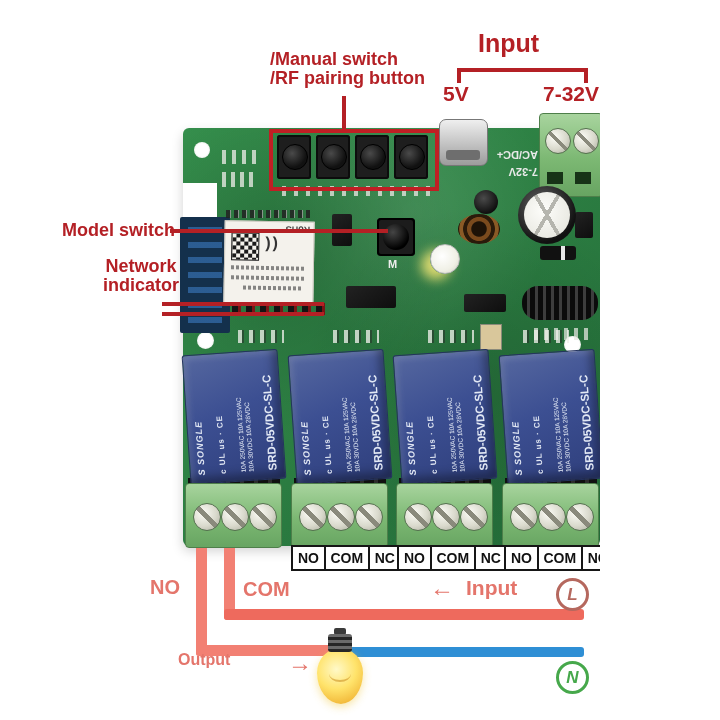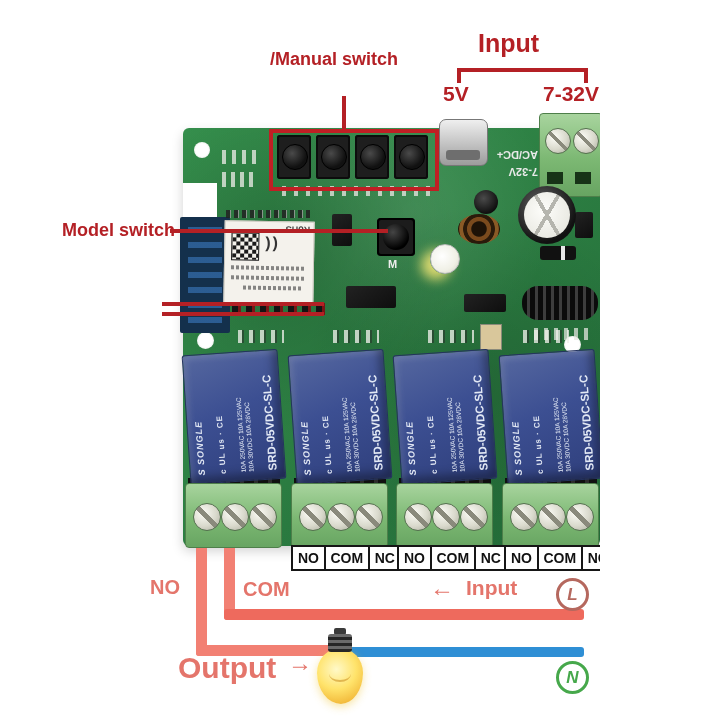--- a/index.html
+++ b/index.html
@@ -58,34 +58,36 @@
   .fil{position:absolute;left:12px;top:18px;width:22px;height:14px;border-bottom:2px solid rgba(200,140,30,.55);
     border-radius:50%;}
 </style>
 </head>
 <body>
 
 <div id="canvas">
 
   <div class="abs ann" style="left:270px;top:50px;font-size:18px;">
     <div>/Manual switch</div>
+    <div>/RF pairing button</div>
   </div>
   <div class="abs redline" style="left:342px;top:96px;width:4px;height:36px;z-index:5;"></div>
   <div class="abs" style="left:269px;top:129px;width:162px;height:54px;border:4px solid #c01f24;z-index:5;"></div>
 
   <div class="abs ann" style="left:478px;top:30px;font-size:25px;">Input</div>
   <div class="abs redline" style="left:457px;top:68px;width:131px;height:4px;"></div>
   <div class="abs redline" style="left:457px;top:68px;width:4px;height:15px;"></div>
   <div class="abs redline" style="left:584px;top:68px;width:4px;height:15px;"></div>
   <div class="abs ann" style="left:443px;top:83px;font-size:21px;">5V</div>
   <div class="abs ann" style="left:543px;top:83px;font-size:21px;">7-32V</div>
 
   <div class="abs ann" style="left:62px;top:221px;font-size:18px;">Model switch</div>
   <div class="abs redline" style="left:170px;top:229px;width:218px;height:4px;z-index:5;"></div>
 
+  <div class="abs ann" style="left:96px;top:257px;width:90px;font-size:18px;text-align:center;">Network indicator</div>
   <div class="abs redline" style="left:162px;top:302px;width:162px;height:4px;z-index:5;"></div>
   <div class="abs redline" style="left:162px;top:312px;width:162px;height:4px;z-index:5;"></div>
 
   <div class="abs" id="pcb"></div>
   <div class="abs" style="left:183px;top:183px;width:34px;height:35px;background:#fff;z-index:2;"></div>
 
   <div class="abs hole" style="left:194px;top:142px;width:16px;height:16px;"></div>
   <div class="abs hole" style="left:197px;top:332px;width:17px;height:17px;"></div>
   <div class="abs hole" style="left:564px;top:336px;width:17px;height:17px;"></div>
 
@@ -252,21 +254,21 @@
   <div class="abs wire" style="left:224px;top:609px;width:360px;height:11px;background:#ee6a5d;"></div>
   <div class="abs wire" style="left:196px;top:645px;width:142px;height:11px;background:#f28073;"></div>
   <div class="abs wire" style="left:346px;top:647px;width:238px;height:10px;background:#2f8fd5;"></div>
 
   <div class="abs salmon" style="left:150px;top:576px;font-size:20px;z-index:6;">NO</div>
   <div class="abs salmon" style="left:243px;top:578px;font-size:20px;z-index:6;">COM</div>
   <div class="abs salmon" style="left:430px;top:574px;font-size:24px;z-index:6;">←</div>
   <div class="abs salmon" style="left:466px;top:576px;font-size:21px;z-index:6;">Input</div>
   <div class="abs node-circle" style="left:556px;top:578px;border:3px solid #b5685e;color:#b5685e;">L</div>
 
-  <div class="abs salmon" style="left:178px;top:651px;font-size:30px;z-index:6;">Output</div>
+  <div class="abs salmon" style="left:178px;top:651px;font-size:16px;z-index:6;">Output</div>
   <div class="abs salmon" style="left:288px;top:649px;font-size:24px;z-index:6;">→</div>
   <div class="abs node-circle" style="left:556px;top:661px;border:3px solid #46a84b;color:#46a84b;">N</div>
 
   <div class="abs" id="bulb-tip"></div>
   <div class="abs" id="bulb-cap"></div>
   <div class="abs" id="bulb-glass">
       <div class="fil"></div>
     </div>
 
 </div>

